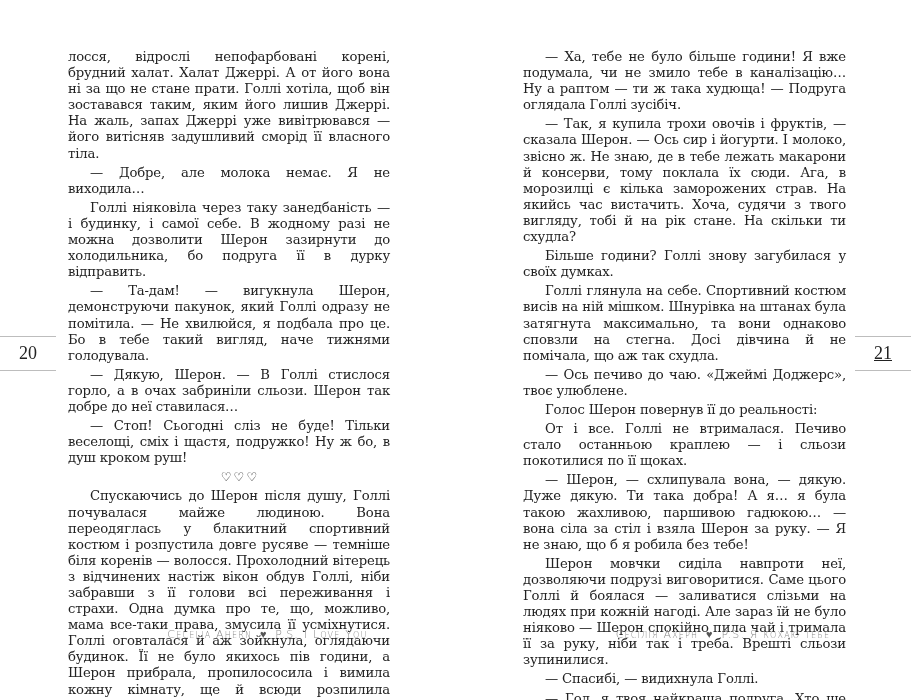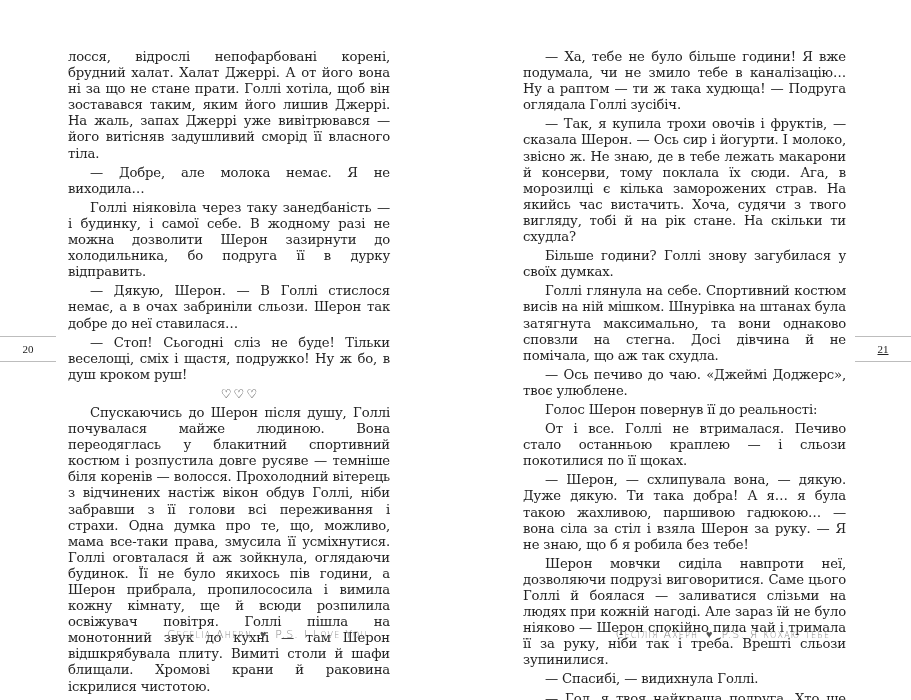--- a/index.html
+++ b/index.html
@@ -13,42 +13,43 @@
     .text {
       position: absolute; top: 46px; left: 65px; width: 328px;
       font-size: 13.2px; line-height: 16.1px; text-align: justify;
       letter-spacing: -0.15px;
     }
     .page.right .text { left: 65px; width: 329px; }
     .text p { margin: 3px; text-indent: 22px; }
     .text p.noindent { text-indent: 0; }
     .hearts { text-align: center; text-indent: 0; font-size: 12px; letter-spacing: 2px; margin: 6px 0 4px; font-family: "DejaVu Sans", sans-serif; }
     .folio {
-      position: absolute; font-size: 11px; font-family: "Liberation Serif", serif; color: #222;
+      position: absolute; font-size: 18px; font-family: "Liberation Serif", serif; color: #222;
       width: 56px; text-align: center; padding: 6px 0;
       border-top: 1px solid #bdbdbd; border-bottom: 1px solid #bdbdbd;
     }
     .folio.left { left: 0; top: 336px; }
     .folio.right { right: 0; top: 336px; text-decoration: underline; }
     .footer {
       position: absolute; top: 628px; width: 100%; text-align: center;
       font-family: "DejaVu Sans", sans-serif; font-size: 11px; color: #8a8a8a; letter-spacing: 1.2px;
       font-variant: small-caps; font-weight: 300; margin-left: 40px;
     }
     .footer .heart { color: #555; font-size: 11px; margin: 0 3px; }
   </style>
 </head>
 <body>
 
 <div class="page left">
   <div class="text">
     <p class="noindent">лосся, відрослі непофарбовані корені, брудний халат. Халат Джеррі. А от його вона ні за що не стане прати. Голлі хотіла, щоб він зоставався таким, яким його лишив Джеррі. На жаль, запах Джеррі уже вивітрювався — його витісняв задушливий сморід її власного тіла.</p>
     <p>— Добре, але молока немає. Я не виходила…</p>
     <p>Голлі ніяковіла через таку занедбаність — і будинку, і самої себе. В жодному разі не можна дозволити Шерон зазирнути до холодильника, бо подруга її в дурку відправить.</p>
-    <p>— Дякую, Шерон. — В Голлі стислося немає, а в очах забриніли сльози. Шерон так добре до неї ставилася…</p>
+    <p>— Та-дам! — вигукнула Шерон, демонструючи пакунок, який Голлі одразу не помітила. — Не хвилюйся, я подбала про це. Бо в тебе такий вигляд, наче тижнями голодувала.</p>
+    <p>— Дякую, Шерон. — В Голлі стислося горло, а в очах забриніли сльози. Шерон так добре до неї ставилася…</p>
     <p>— Стоп! Сьогодні сліз не буде! Тільки веселощі, сміх і щастя, подружко! Ну ж бо, в душ кроком руш!</p>
     <p class="hearts">♡♡♡</p>
     <p>Спускаючись до Шерон після душу, Голлі почувалася майже людиною. Вона переодяглась у блакитний спортивний костюм і розпустила довге русяве — темніше біля коренів — волосся. Прохолодний вітерець з відчинених настіж вікон обдув Голлі, ніби забравши з її голови всі переживання і страхи. Одна думка про те, що, можливо, мама все-таки права, змусила її усміхнутися. Голлі оговталася й аж зойкнула, оглядаючи будинок. Її не було якихось пів години, а Шерон прибрала, пропилососила і вимила кожну кімнату, ще й всюди розпилила освіжувач повітря. Голлі пішла на монотонний звук до кухні — там Шерон відшкрябувала плиту. Вимиті столи й шафи блищали. Хромові крани й раковина іскрилися чистотою.</p>
 
   </div>
   <div class="folio left">20</div>
   <div class="footer">
     <span>Cecelia Ahern</span>
     <span class="heart">♥</span>
     <span>P.S. I Love You</span>

